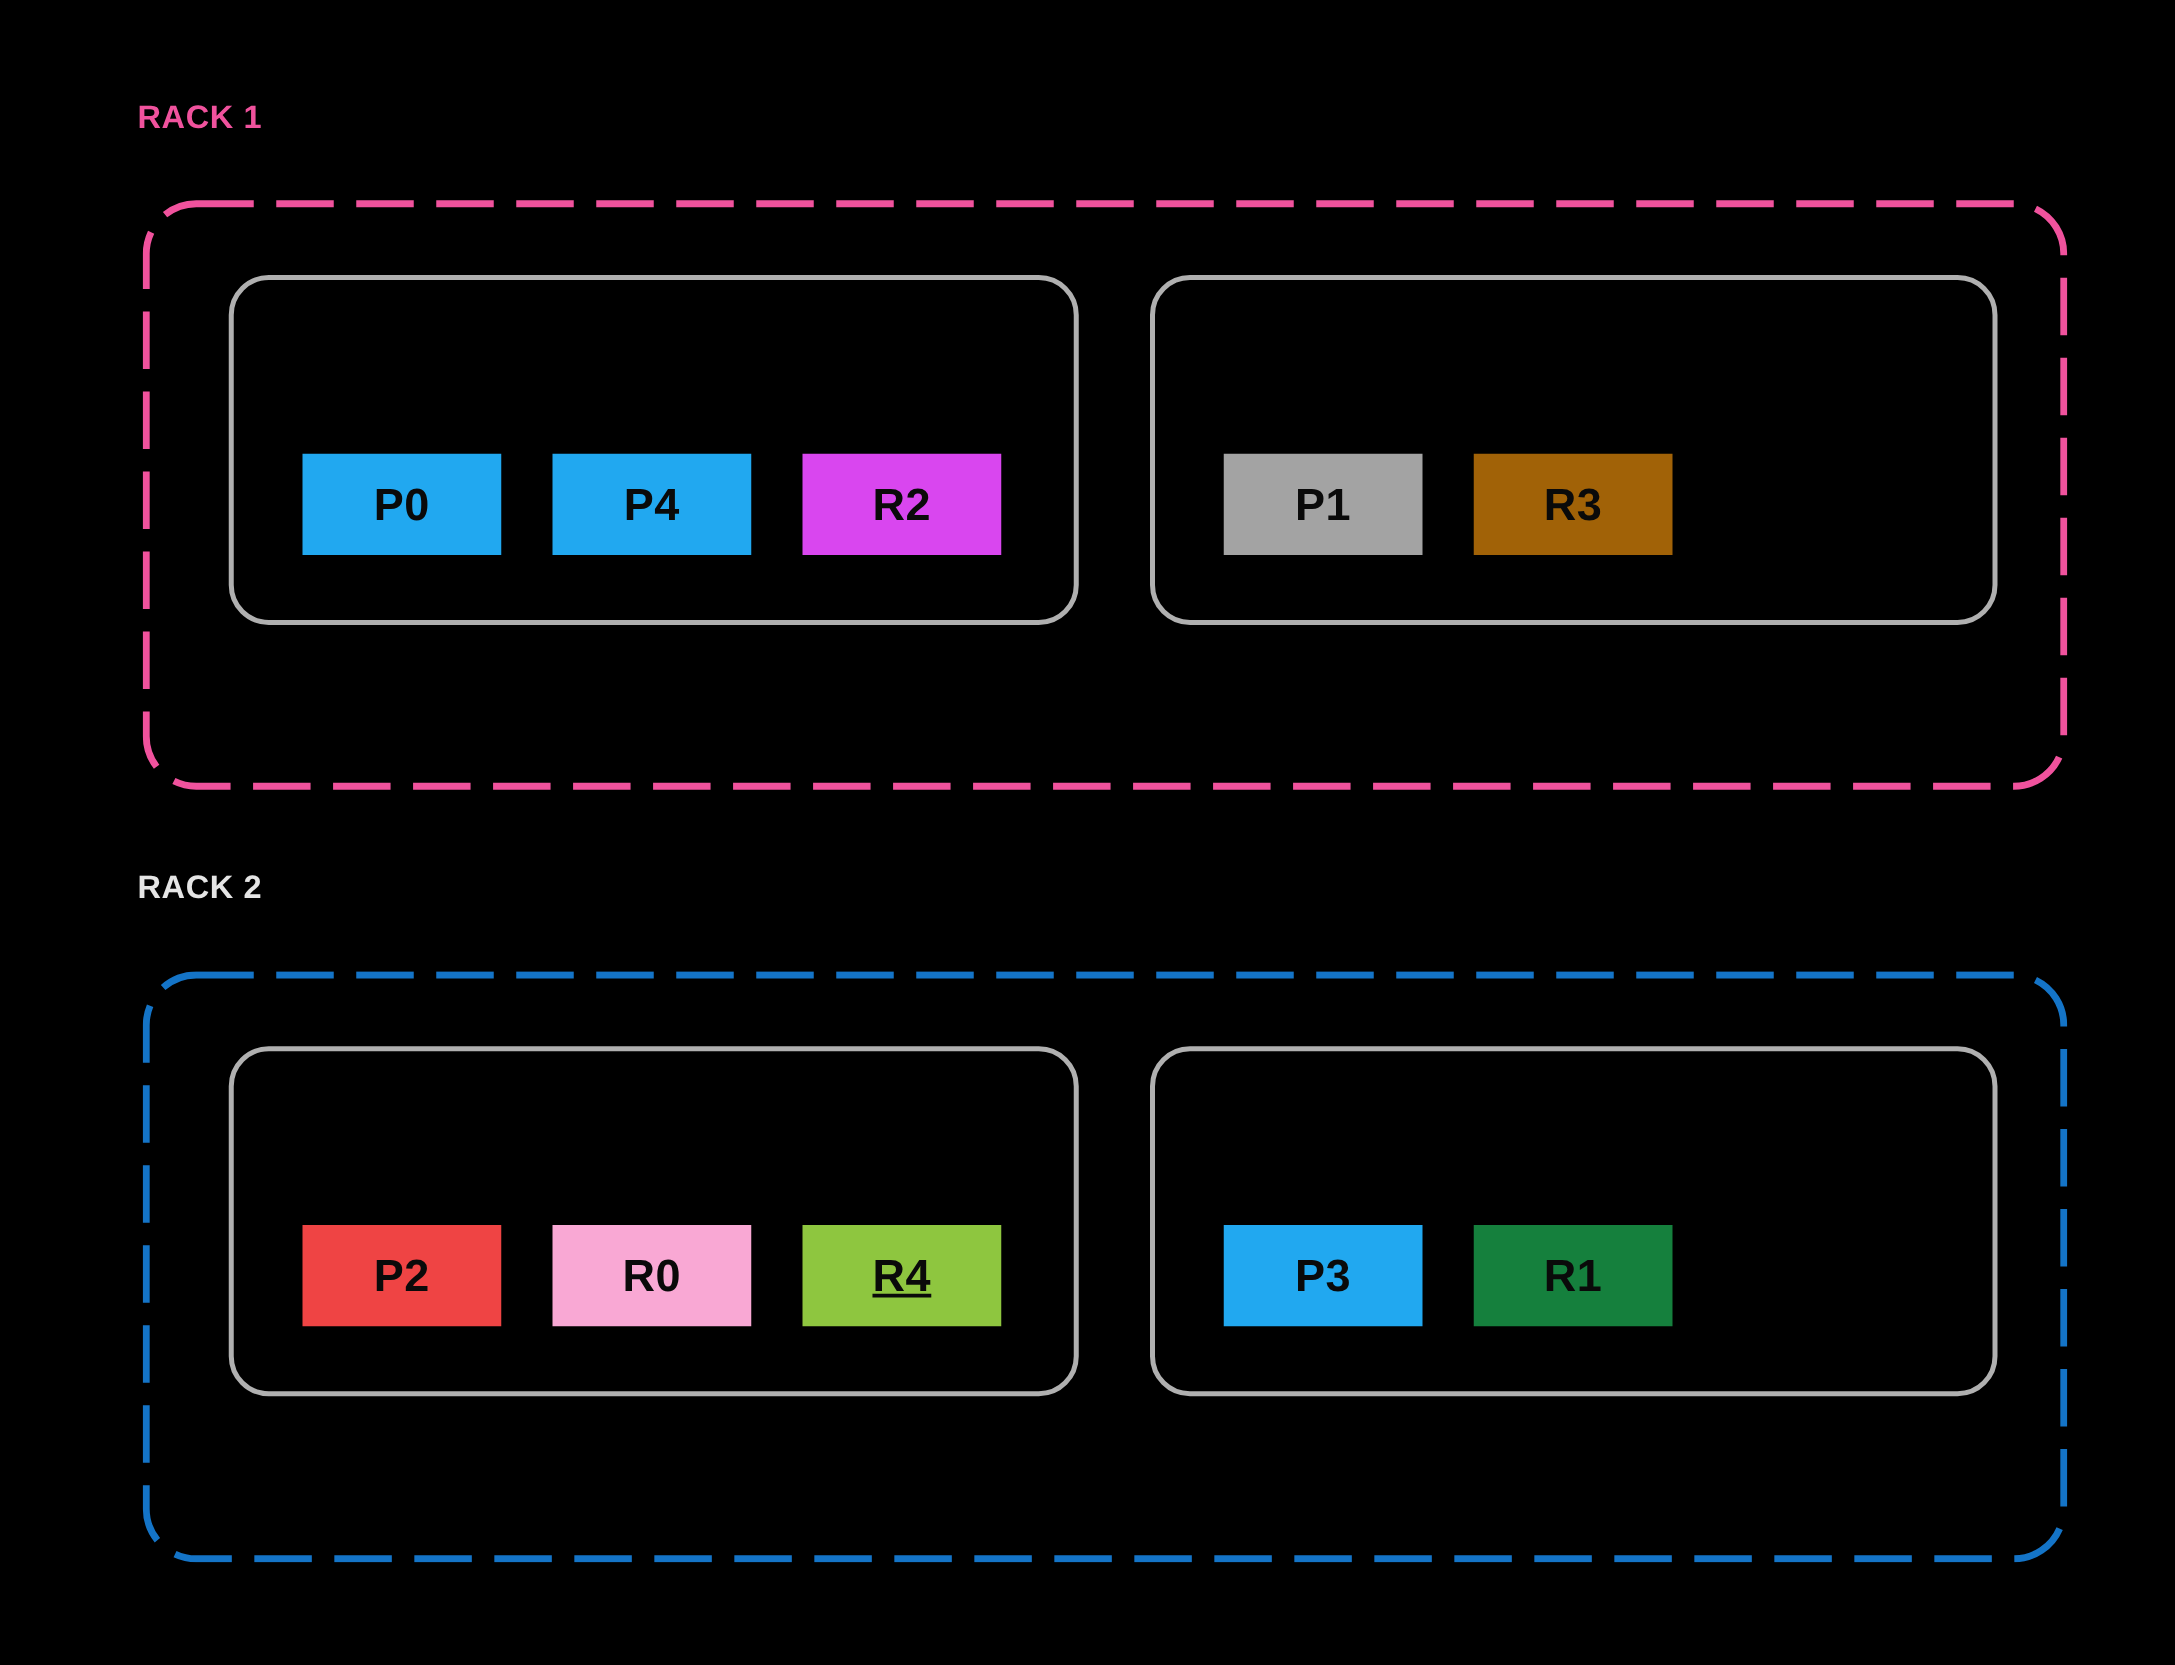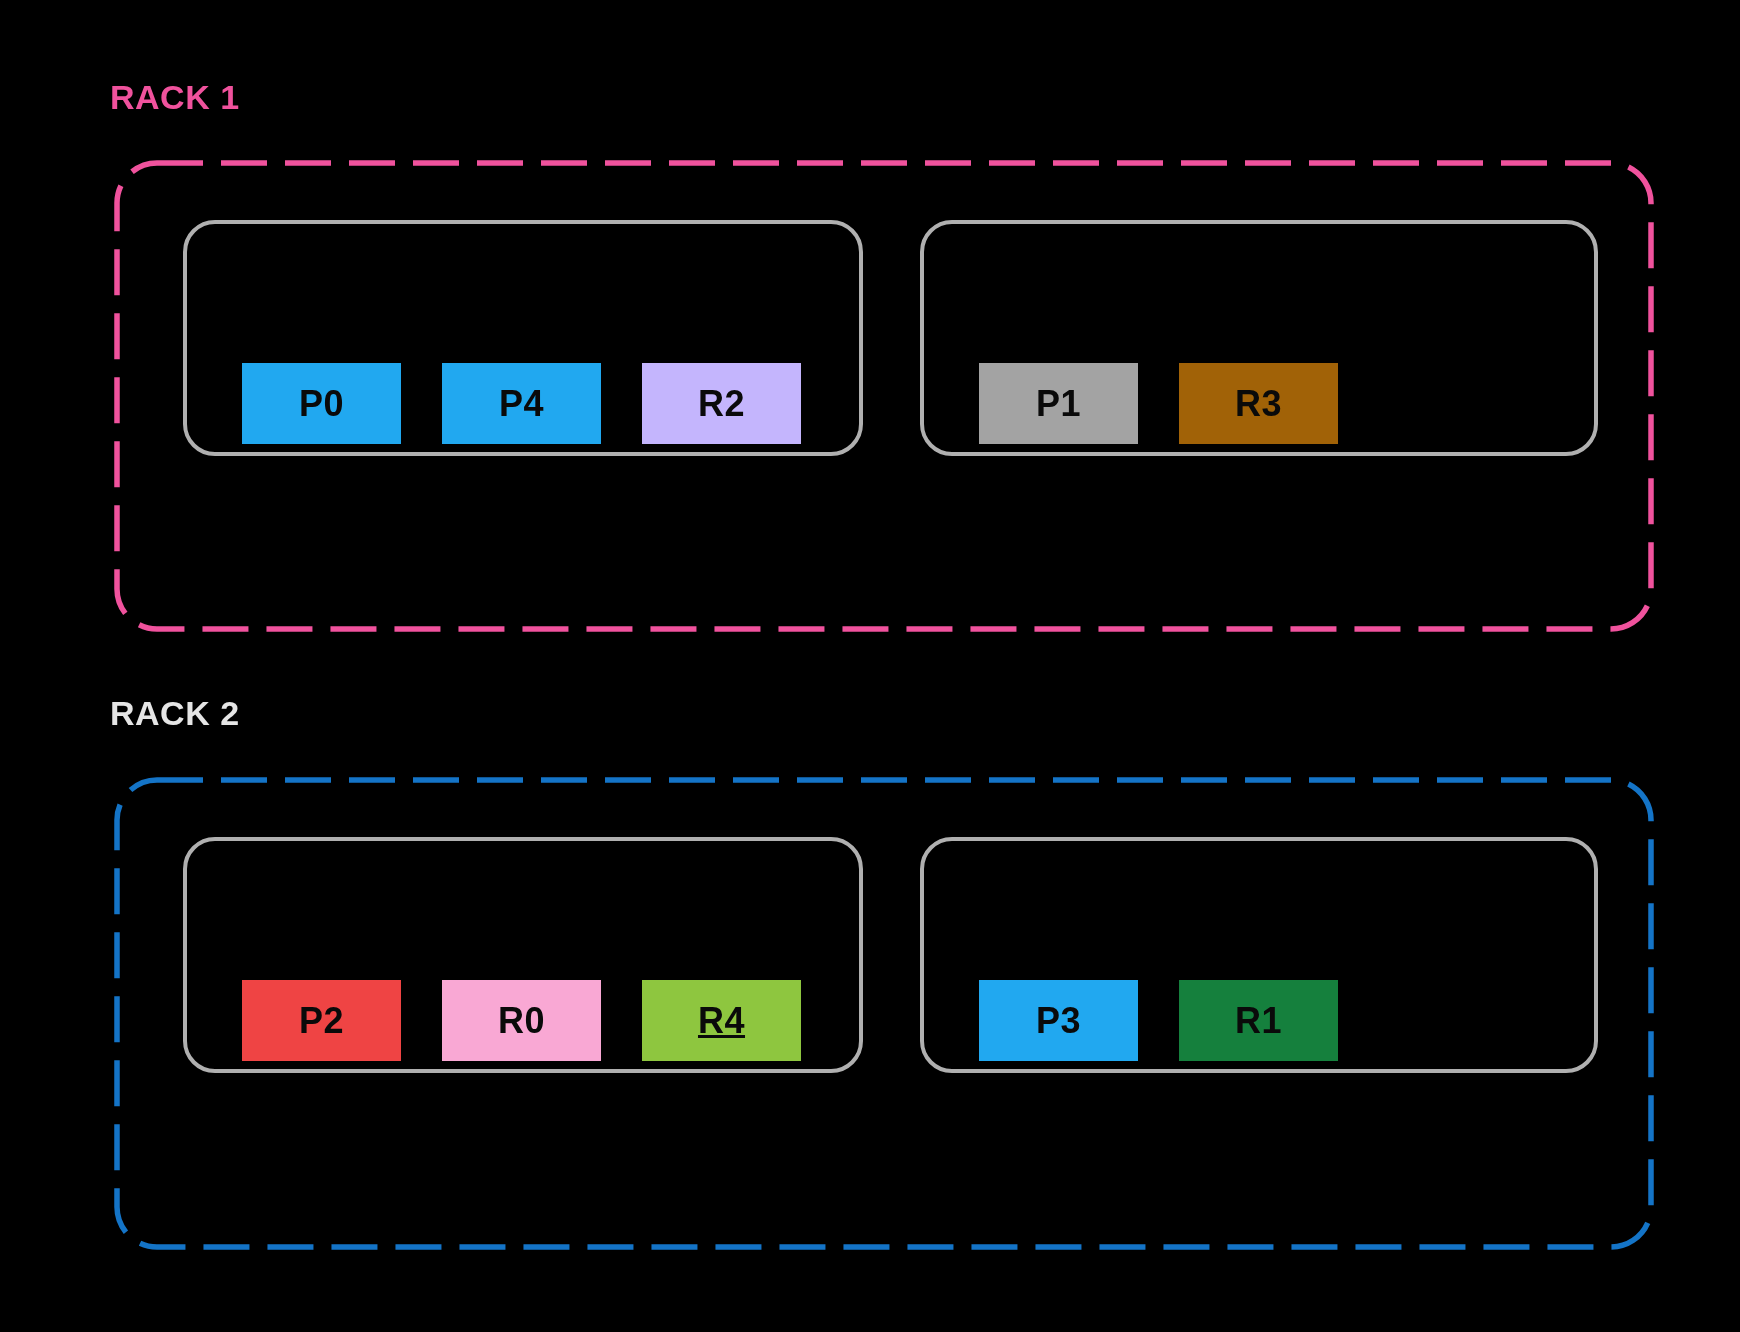--- a/index.html
+++ b/index.html
@@ -9,21 +9,21 @@
     position: relative;
     background: #000000;
     font-family: "Liberation Sans", sans-serif;
     overflow: hidden;
   }
 
   .rack-label {
     position: absolute;
     left: 110px;
     font-weight: bold;
-    font-size: 34px;
+    font-size: 26px;
     letter-spacing: 0.5px;
     line-height: 1;
   }
   #rack1-label { top: 80px; }
   #rack2-label { top: 696px; }
 
   .rack {
     position: absolute;
     left: 114px;
     width: 1540px;
@@ -34,21 +34,21 @@
   .rack-outline {
     position: absolute;
     left: 0; top: 0;
     width: 100%; height: 100%;
     display: block;
   }
 
   .node {
     position: absolute;
     top: 60px;
-    height: 236px;
+    height: 280px;
     border: 4px solid #B0B0B0;
     border-radius: 32px;
     box-sizing: border-box;
     padding-left: 29px;
   }
   .node.first  { left: 69px;  width: 680px; }
   .node.second { left: 806px; width: 678px; }
 
   .block-row {
     position: absolute;
@@ -77,21 +77,21 @@
 
 <div class="rack" id="rack1">
   <svg class="rack-outline" viewBox="0 0 1540 472" preserveAspectRatio="none">
     <rect x="3" y="3" width="1534" height="466" rx="40" ry="40" fill="none" stroke-width="5.5" stroke-dasharray="46 18" stroke="#F0529D"></rect>
   </svg>
 
   <div class="node first">
     <div class="block-row">
       <div class="block" style="background-color: rgb(33, 168, 240);">P0</div>
       <div class="block" style="background-color: rgb(33, 168, 240);">P4</div>
-      <div class="block" style="background-color: #c4b5fd;">R2</div>
+      <div class="block" style="background-color: #d946ef;">R2</div>
     </div>
   </div>
 
   <div class="node second">
     <div class="block-row">
       <div class="block" style="background-color: #a3a3a3;">P1</div>
       <div class="block" style="background-color: #a16207;">R3</div>
     </div>
   </div>
 </div>

